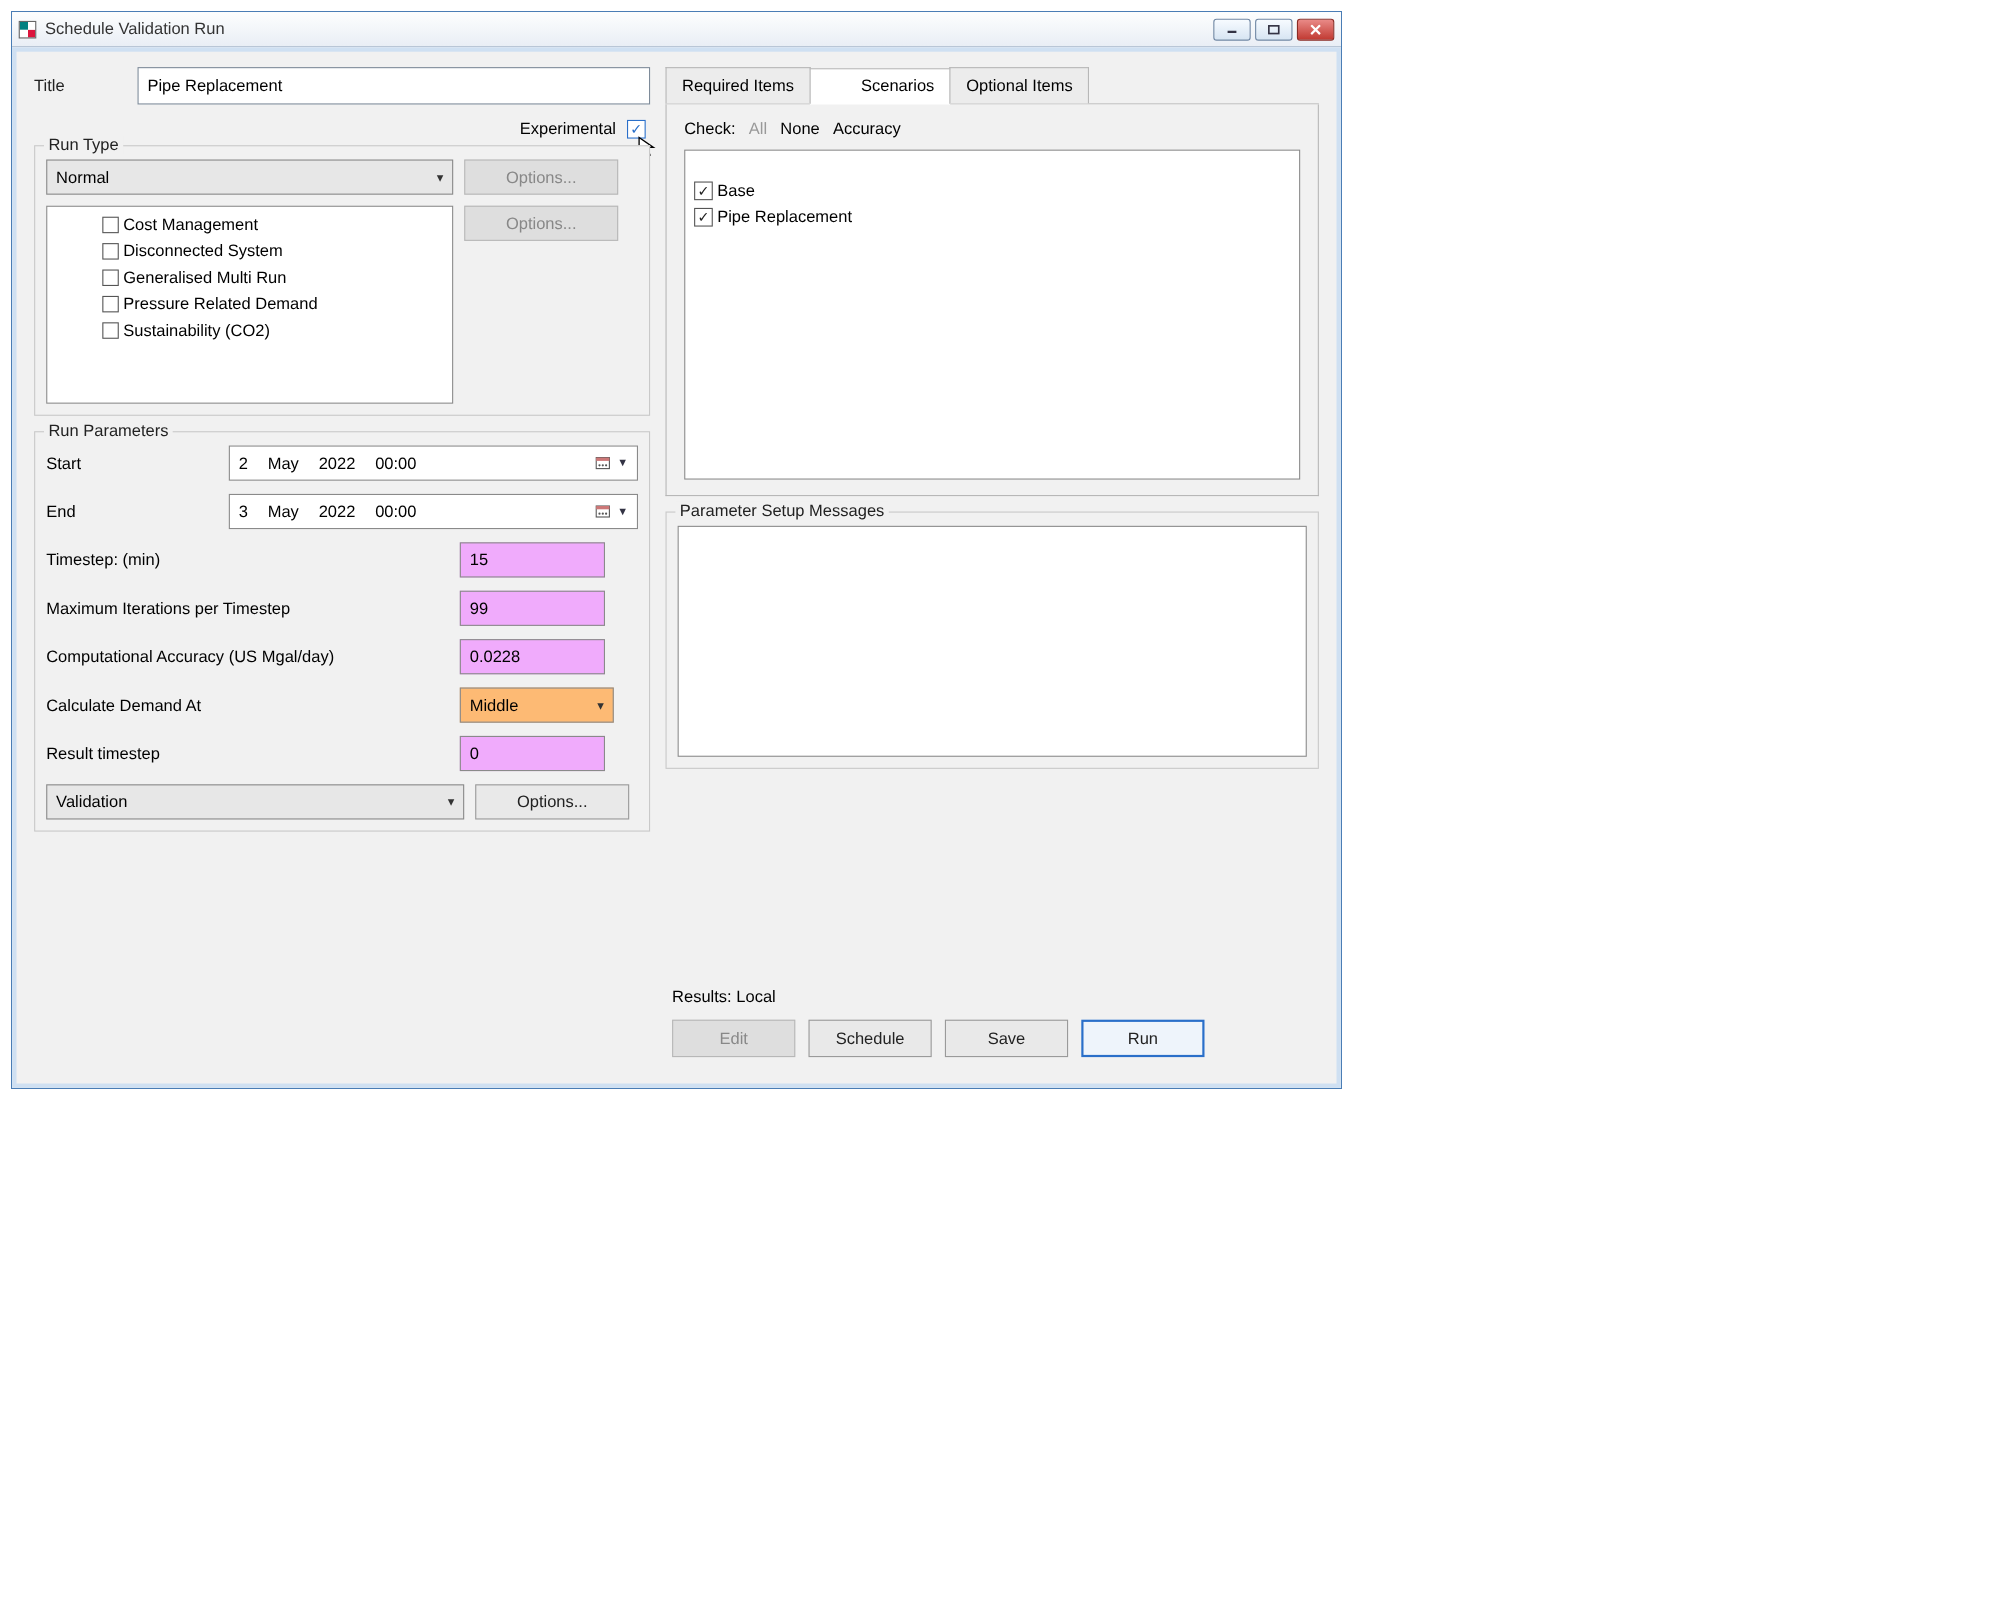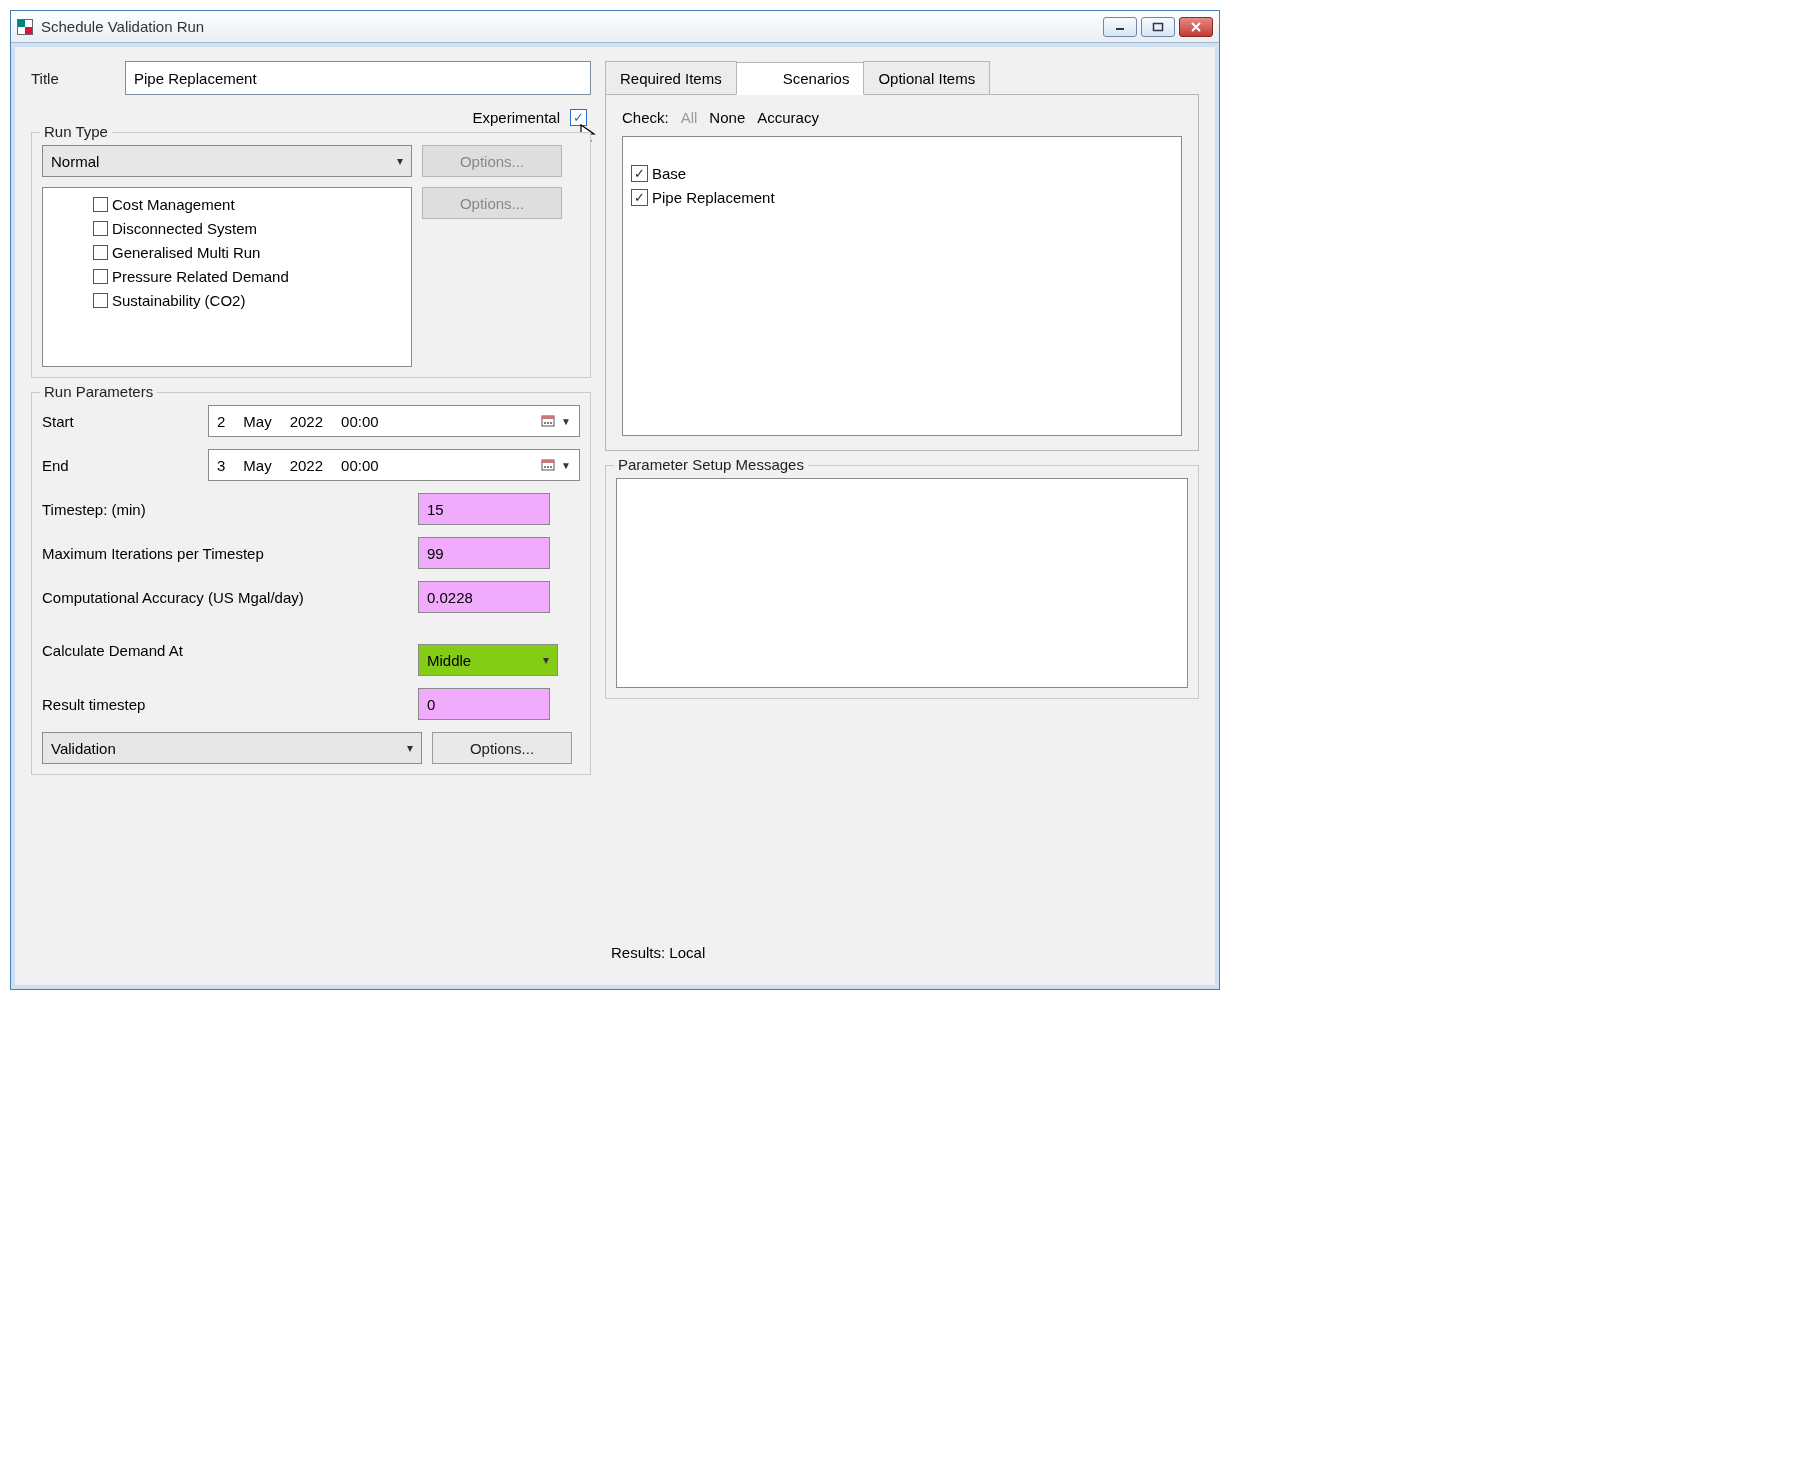--- a/index.html
+++ b/index.html
@@ -27,21 +27,21 @@
   .chkline { display:flex; justify-content:flex-end; align-items:center; gap:10px; padding-right:4px; margin-bottom:6px; position:relative; }
   .checkbox { width:17px; height:17px; border:1px solid #2a6fc9; background:#fff; display:inline-flex; align-items:center; justify-content:center; cursor:pointer; }
   .checkbox.checked::after { content:"✓"; font-size:13px; color:#2a6fc9; line-height:1; }
   .cursor { position:absolute; right:-6px; top:14px; width:18px; height:22px; }
   .cursor svg{display:block;}
 
   .group { border:1px solid #c9c9c9; background:#f1f1f1; padding:12px 10px 10px 10px; position:relative; margin-bottom:14px; }
   .group-legend { position:absolute; top:-10px; left:8px; background:#f1f1f1; padding:0 4px; color:#222; }
 
   .dropdown { height:32px; border:1px solid #8a8a8a; background:#e7e7e7; display:flex; align-items:center; padding:0 8px; justify-content:space-between; cursor:pointer; }
-  .dropdown.light { background:#84cc16;margin-top:19px; }
+  .dropdown.light { background:#fdba74; }
   .dropdown .chev { font-size:12px; color:#333; }
   .btn { height:32px; min-width:130px; border:1px solid #b7b7b7; background:#dedede; color:#888; display:flex; align-items:center; justify-content:center; cursor:pointer; }
   .btn.enabled { color:#222; background:#e9e9e9; border-color:#9a9a9a; }
   .btn.primary { border:2px solid #2a6fc9; color:#222; background:#eef4fb; }
   .rt-grid { display:grid; grid-template-columns: 370px 140px; gap:10px 10px; align-items:start; }
   .listbox { border:1px solid #8a8a8a; background:#fff; height:180px; padding:4px 6px; overflow:auto; }
   .lb-item { display:flex; align-items:center; gap:4px; height:24px;padding-left:44px; }
   .sq { width:15px; height:15px; border:1px solid #555; display:inline-block; }
 
   .params .prow { display:flex; align-items:center; gap:16px; margin-bottom:12px; }
@@ -258,17 +258,23 @@
           </div>
         </div>
 
         <div class="group msgs" style="margin-top:14px;">
           <span class="group-legend">Parameter Setup Messages</span>
           <div class="msgbox"></div>
         </div>
 
         <div class="footer">
           <div>Results: Local</div>
+          <div class="footer-row">
+            <div class="btn">Edit</div>
+            <div class="btn enabled">Schedule</div>
+            <div class="btn enabled">Save</div>
+            <div class="btn primary">Run</div>
+          </div>
         </div>
       </div>
     </div>
   </div>
 </div>
 
 </body></html>

